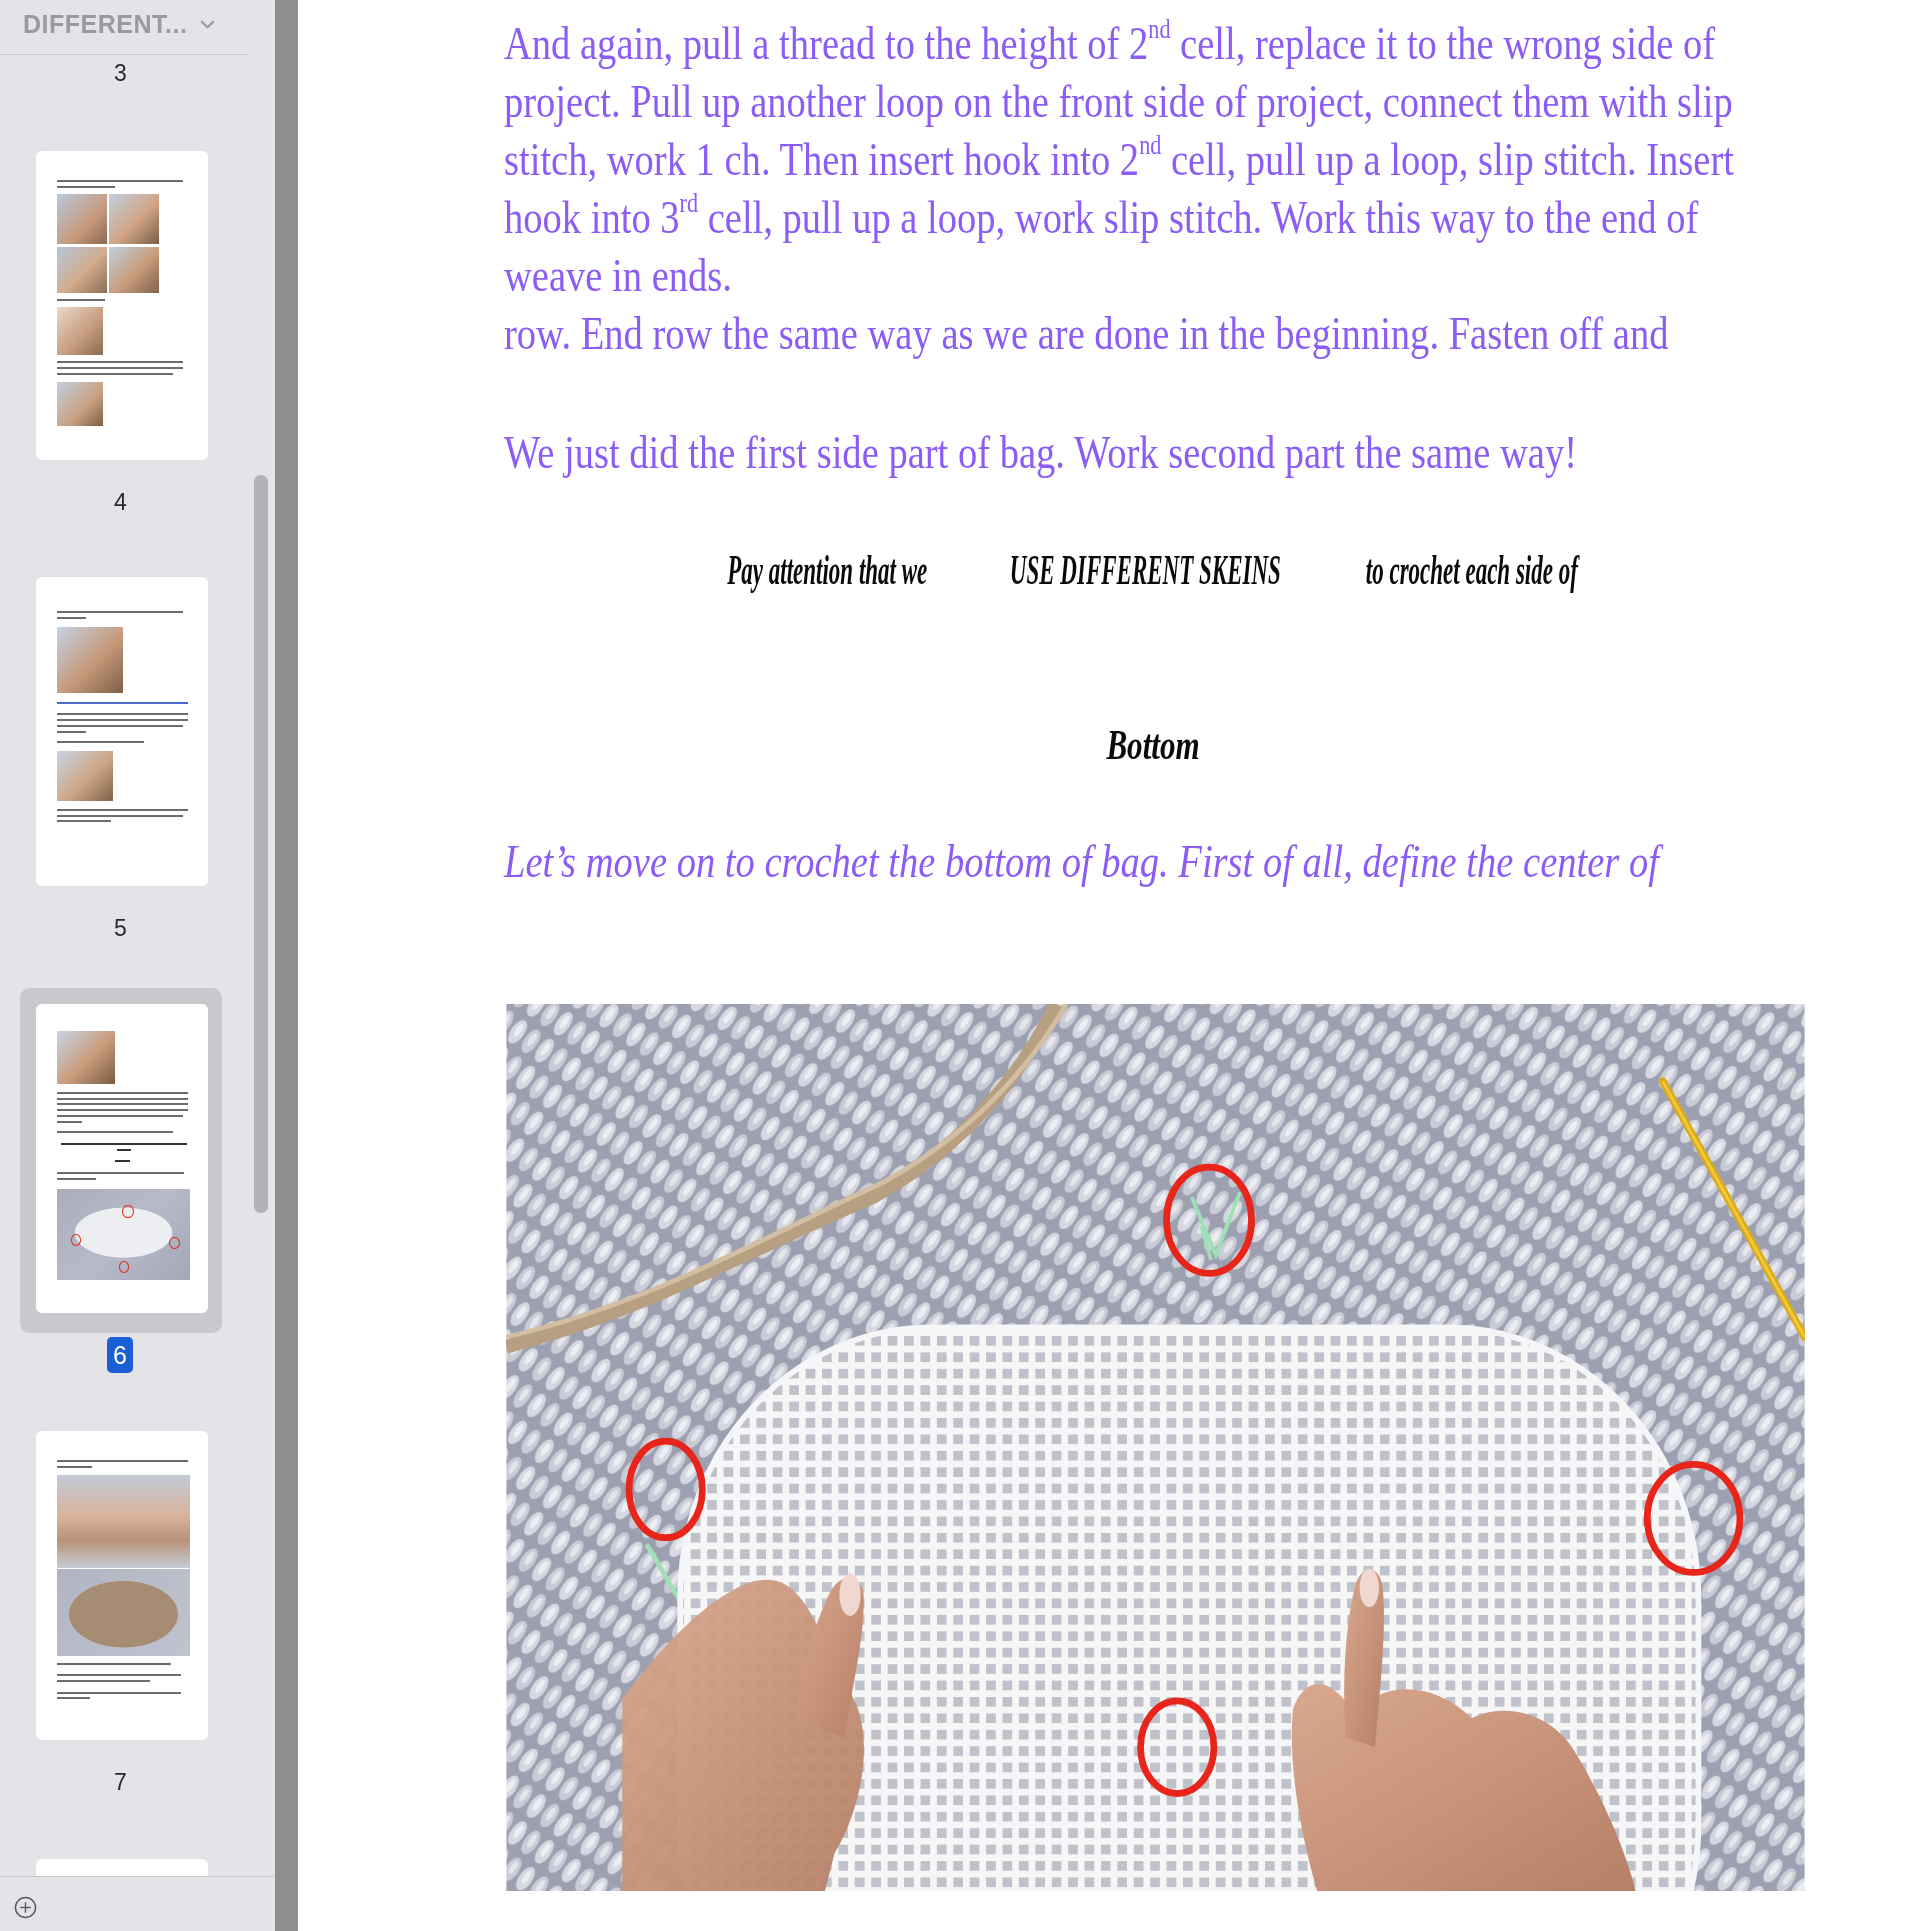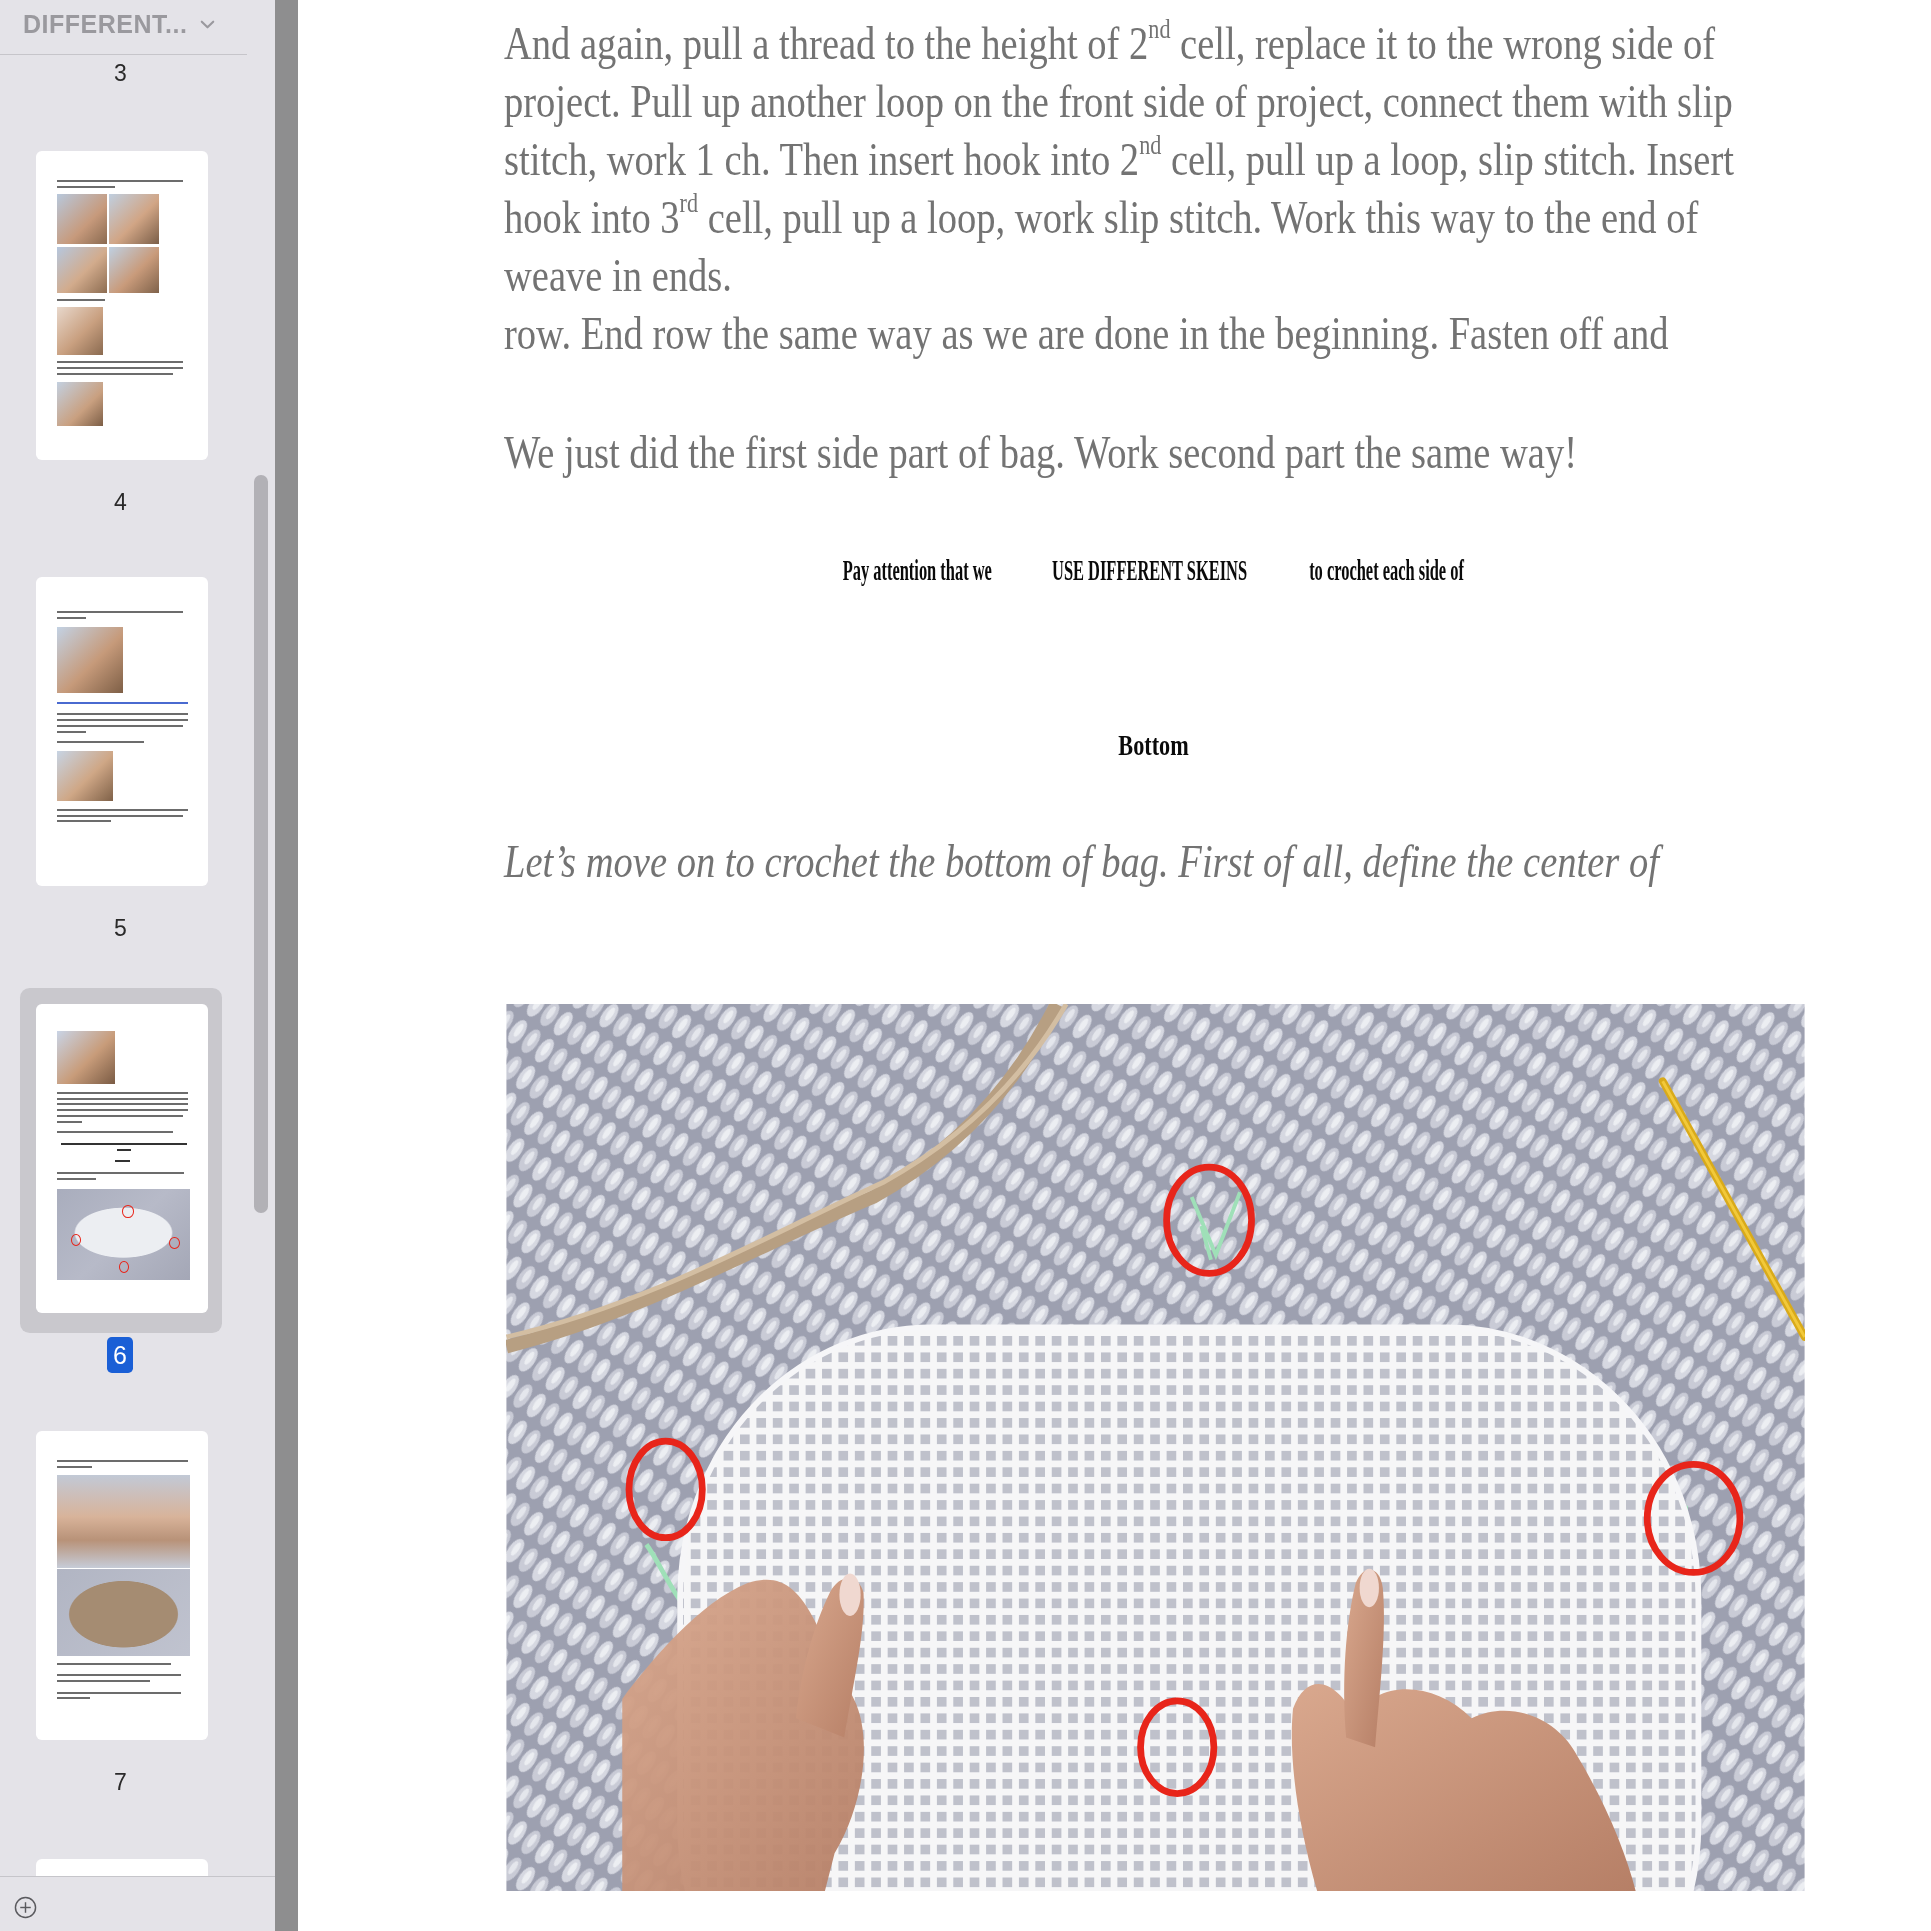--- a/index.html
+++ b/index.html
@@ -59,33 +59,33 @@
     position: absolute; left: 275px; top: 0; width: 23px; height: 1931px;
     background: #8e8e8f;
   }
   
   .doc {
     position: absolute; left: 299px; top: 0; width: 1632px; height: 1931px;
     background: #ffffff;
   }
   .doc-text {
     position: absolute; left: 504px; width: 1299px;
-    font-family: "Liberation Serif", serif; color: #737373;
+    font-family: "Liberation Serif", serif; color: #8b5cf6;
     font-size: 47px; line-height: 58px;
     transform-origin: left top;
   }
   .cond { display: inline-block; transform: scaleX(0.82); transform-origin: left top; white-space: nowrap; }
   .line { display: block; height: 58px; white-space: nowrap; }
   sup { font-size: 27px; line-height: 0; position: relative; top: -3.9px; }
   .center-block {
     position: absolute; left: 504px; width: 1299px; text-align: center;
     font-family: "Liberation Serif", serif; color: #0a0a0a;
   }
   .center-block .ln {
-    display: block; height: 58px; font-size: 30px; line-height: 58px; font-weight: bold;
+    display: block; height: 58px; font-size: 42px; line-height: 58px; font-weight: bold; font-style: italic;
   }
   .center-block .ln span { display: inline-block; transform: scaleX(0.74); white-space: nowrap; }
   .uline { text-decoration: underline; text-decoration-thickness: 2.9px; text-underline-offset: 5.8px; }
   
   .photo {
     position: absolute; left: 506px; top: 1004px; width: 1299px; height: 887px;
     overflow: hidden;
   }
 </style>
 </head>

